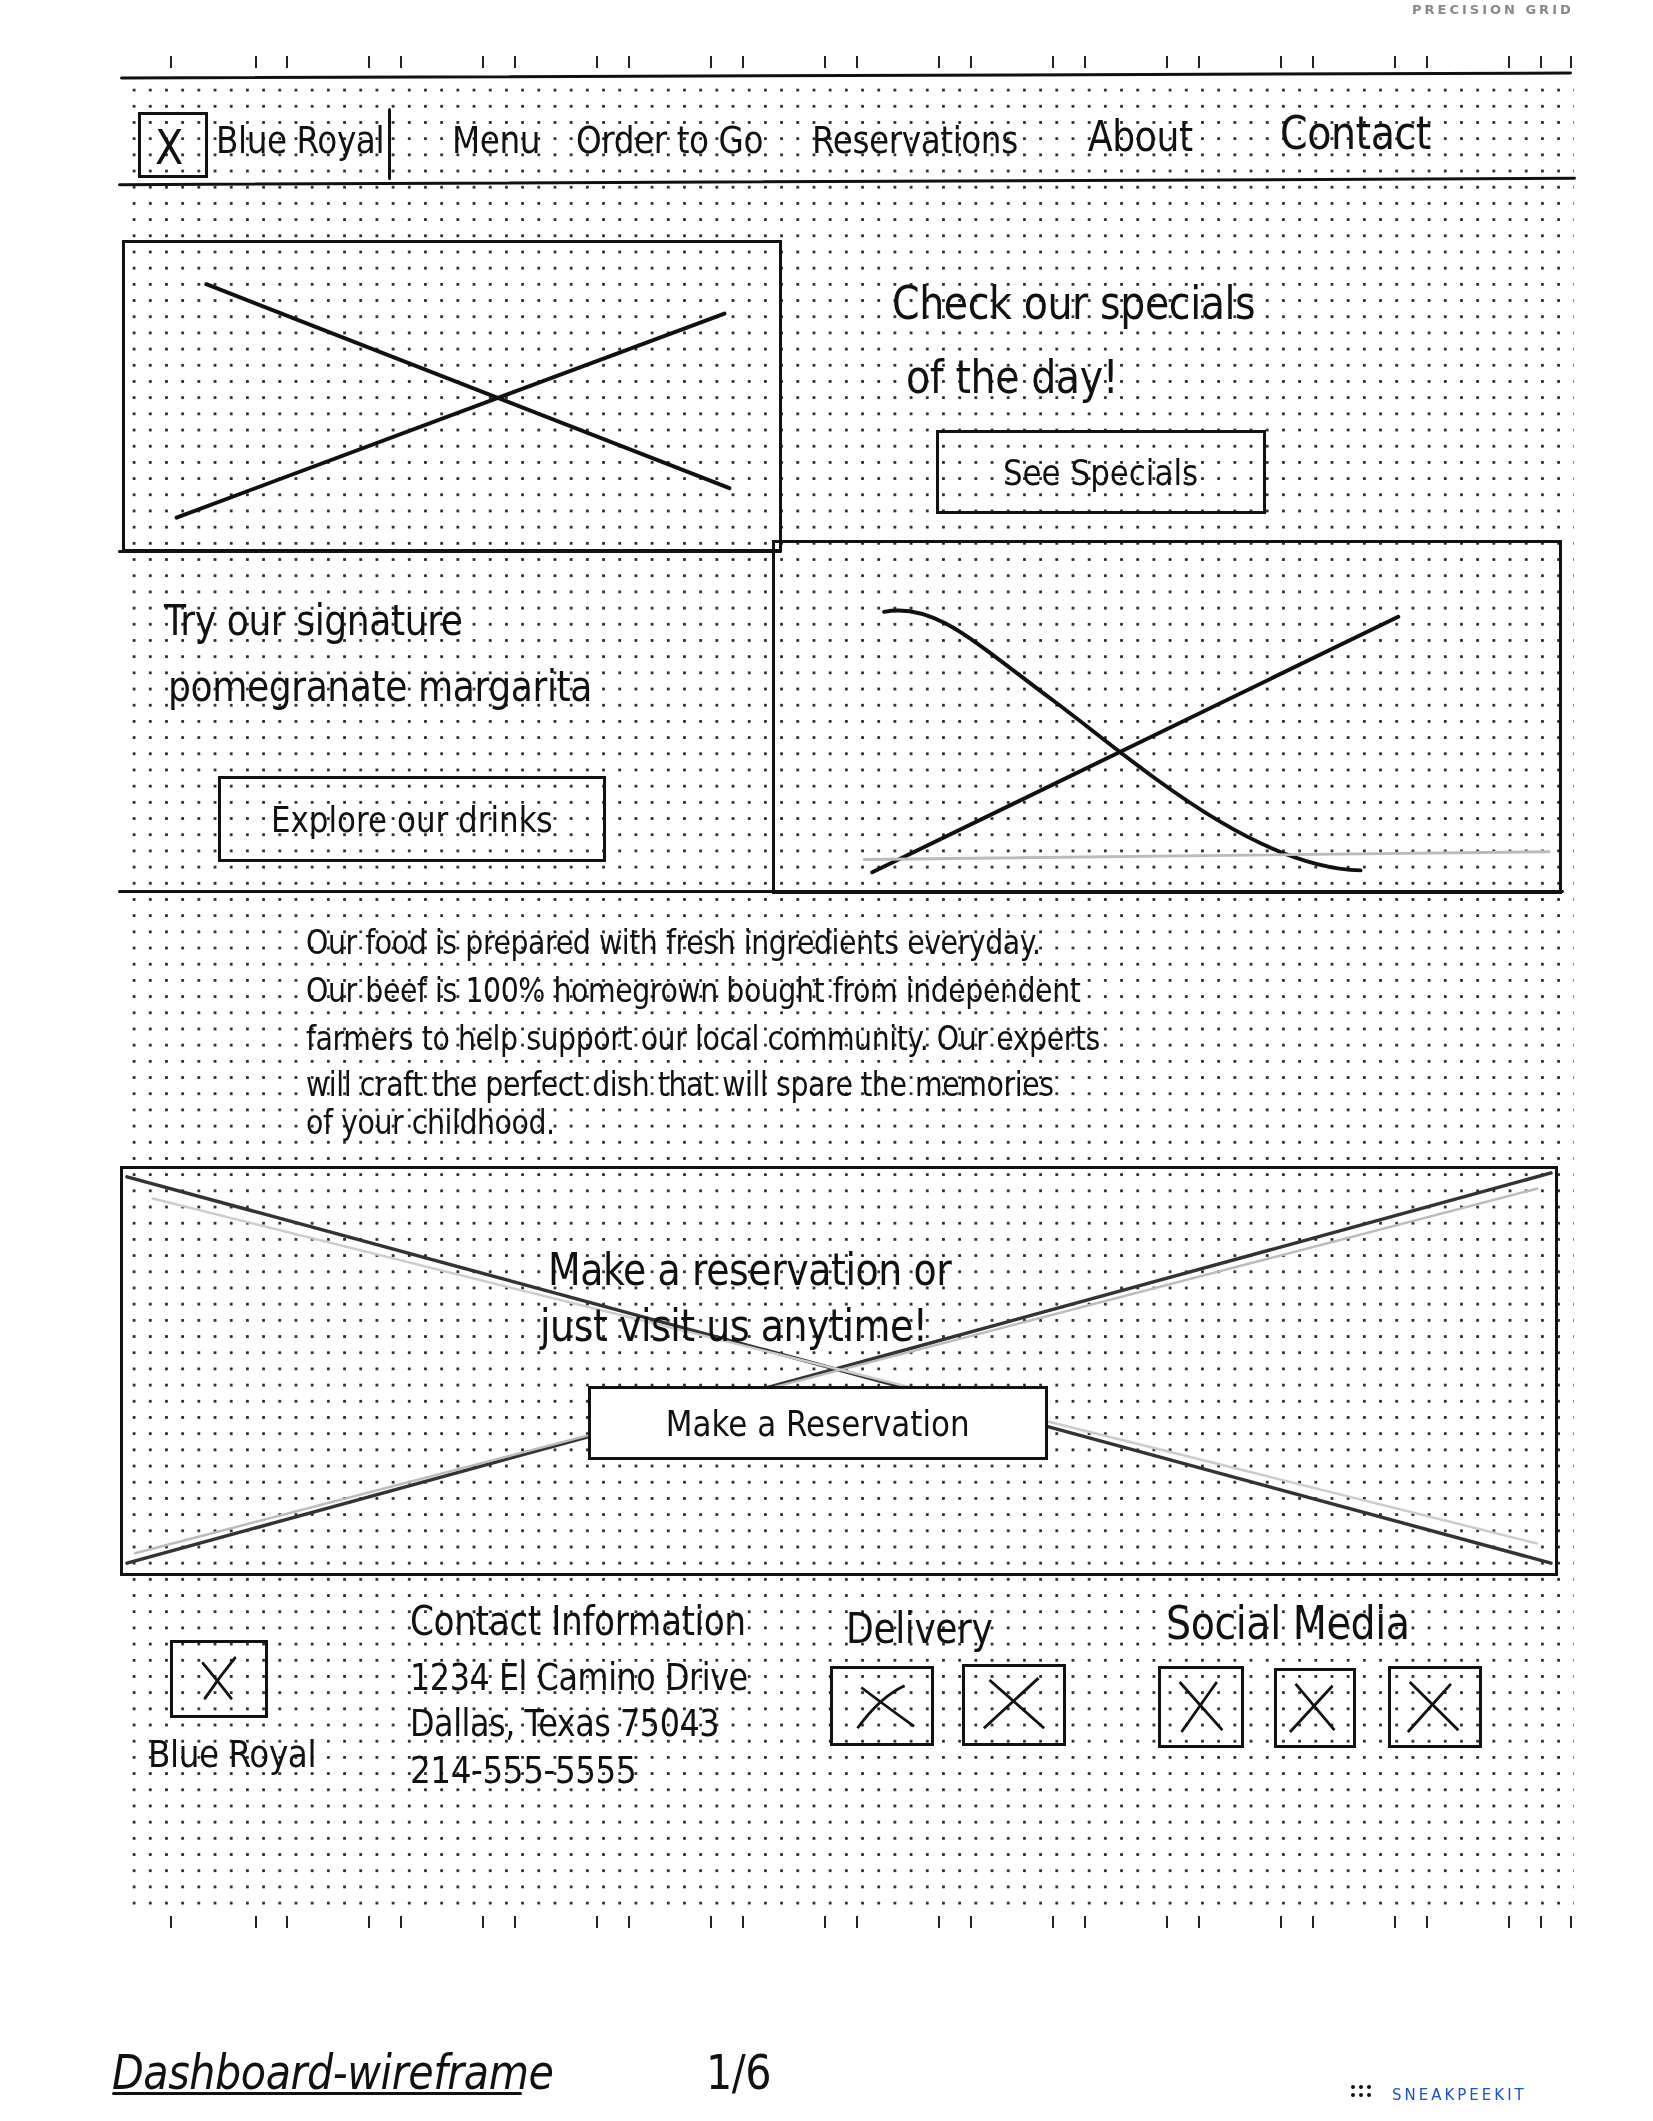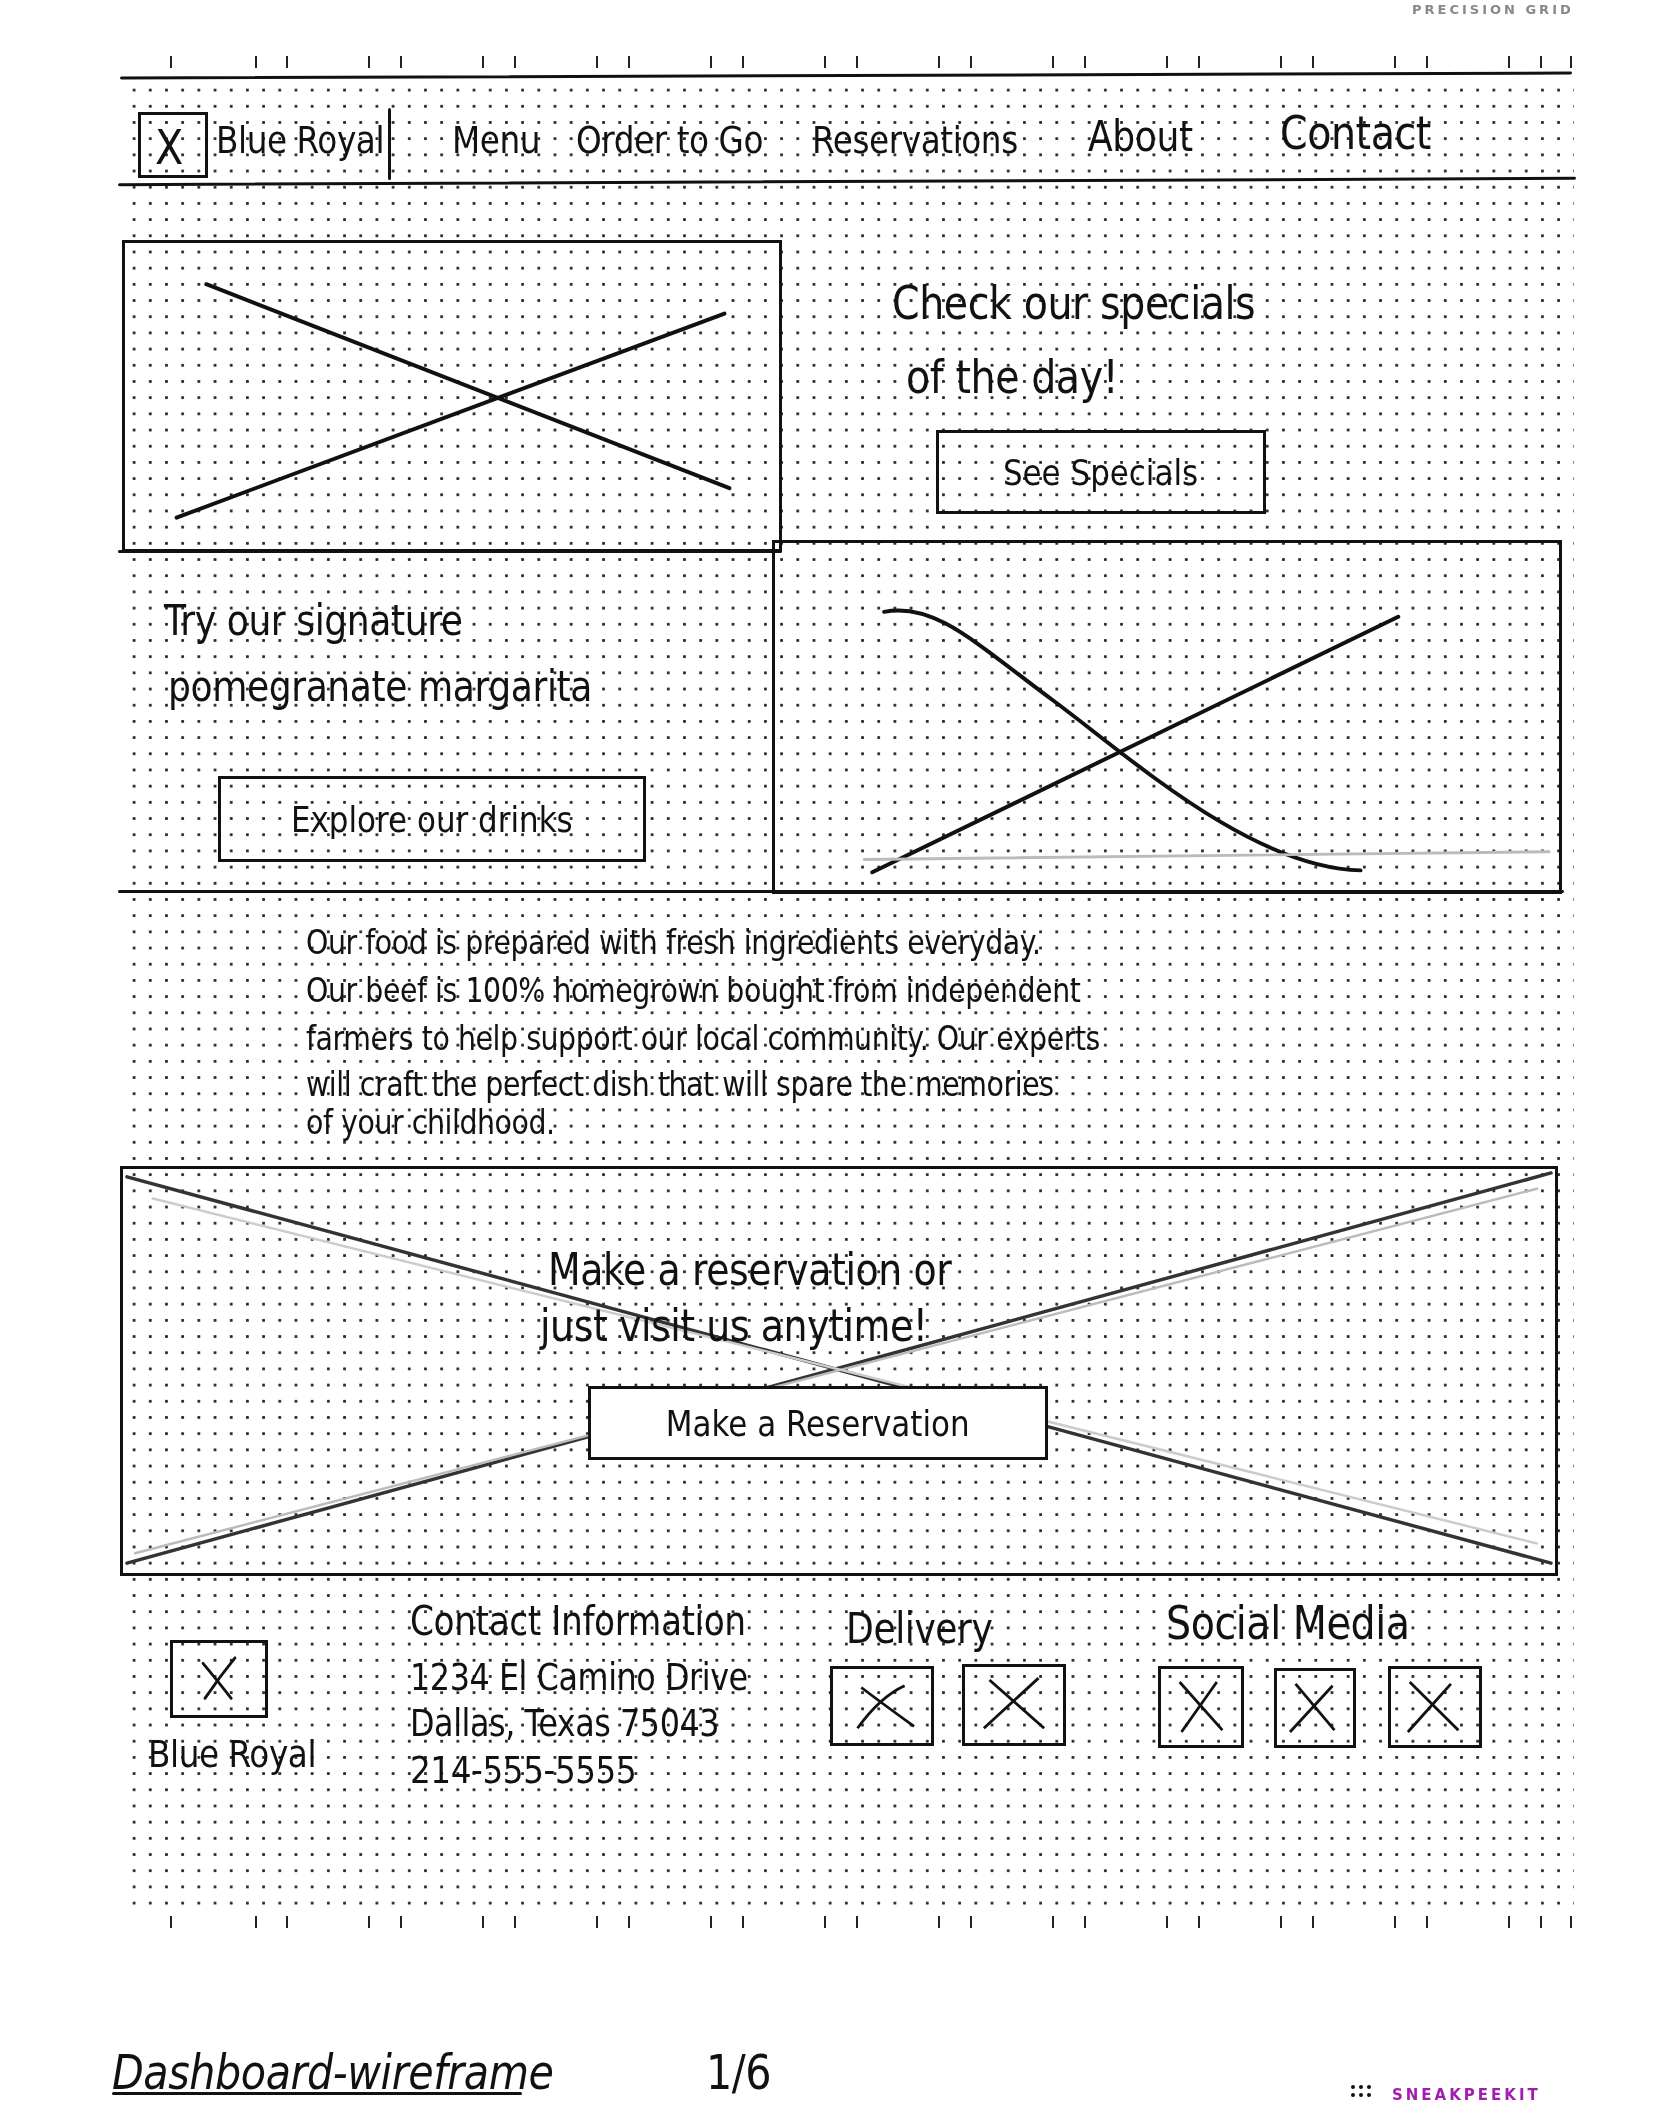--- a/index.html
+++ b/index.html
@@ -24,21 +24,21 @@
     .nav-item { font-size: 38px; top: 118px; }
     .btn { border: 3.5px solid #111; box-sizing: border-box; background: transparent; cursor: pointer; padding: 0;
       display: flex; align-items: center; justify-content: center; }
     .btn span { font-family: "DejaVu Sans", sans-serif; font-size: 36px; color: #111; transform: scaleX(0.86); white-space: nowrap; }
 
     .paragraph { font-size: 33px; line-height: 38px; }
     .icon-box { border: 3px solid #111; box-sizing: border-box; }
     .icon-box svg, .img-ph svg { position: absolute; left: 0; top: 0; width: 100%; height: 100%; }
 
     .footer-title { font-size: 48px; font-style: italic; }
-    .brand-mark { font-size: 15px; letter-spacing: 3px; color: #a21caf; font-weight: bold; }
+    .brand-mark { font-size: 15px; letter-spacing: 3px; color: #1d4ed8; font-weight: normal; }
     .top-corner { font-size: 13px; letter-spacing: 3px; color: #888; font-weight: bold; }
   </style>
 </head>
 <body>
 
 <div class="abs top-corner" style="left:1412px; top:2px;">PRECISION GRID</div>
 
 <div class="abs ticks" style="top:56px;" id="topTicks">
     <div class="tick" style="left: 20px;"></div>
     <div class="tick" style="left: 105px;"></div>
@@ -122,21 +122,21 @@
 </div>
 <div class="abs hand" style="left:892px; top:276px; font-size:46px;">Check our specials</div>
 <div class="abs hand" style="left:906px; top:350px; font-size:46px;">of the day!</div>
 <button class="abs btn" style="left:936px; top:430px; width:330px; height:84px;">
   <span>See Specials</span>
 </button>
 
 <div class="abs hline" style="left:118px; top:550px; width:664px;"></div>
 <div class="abs hand" style="left:164px; top:596px; font-size:42px;">Try our signature</div>
 <div class="abs hand" style="left:168px; top:662px; font-size:42px;">pomegranate margarita</div>
-<button class="abs btn" style="left:218px; top:776px; width:428px; height:86px;">
+<button class="abs btn" style="left:218px; top:776px; width:388px; height:86px;">
   <span>Explore our drinks</span>
 </button>
 
 <div class="abs box img-ph" style="left:772px; top:540px; width:790px; height:354px;">
   <svg viewBox="0 0 790 354" preserveAspectRatio="none">
     <path d="M 110 70 C 160 60, 200 100, 280 160 S 480 330, 590 333" fill="none" stroke="#111" stroke-width="4" stroke-linecap="round"></path>
     <line x1="98" y1="335" x2="628" y2="75" stroke="#111" stroke-width="4" stroke-linecap="round"></line>
     <line x1="90" y1="322" x2="780" y2="314" stroke="#bbb" stroke-width="3" stroke-linecap="round"></line>
   </svg>
 </div>

